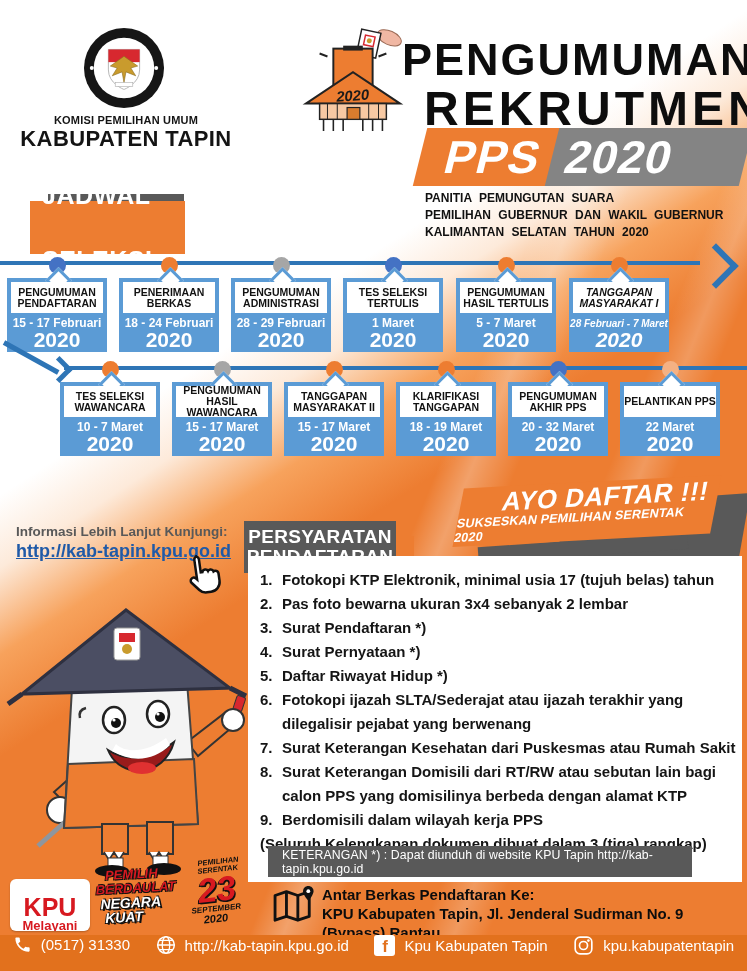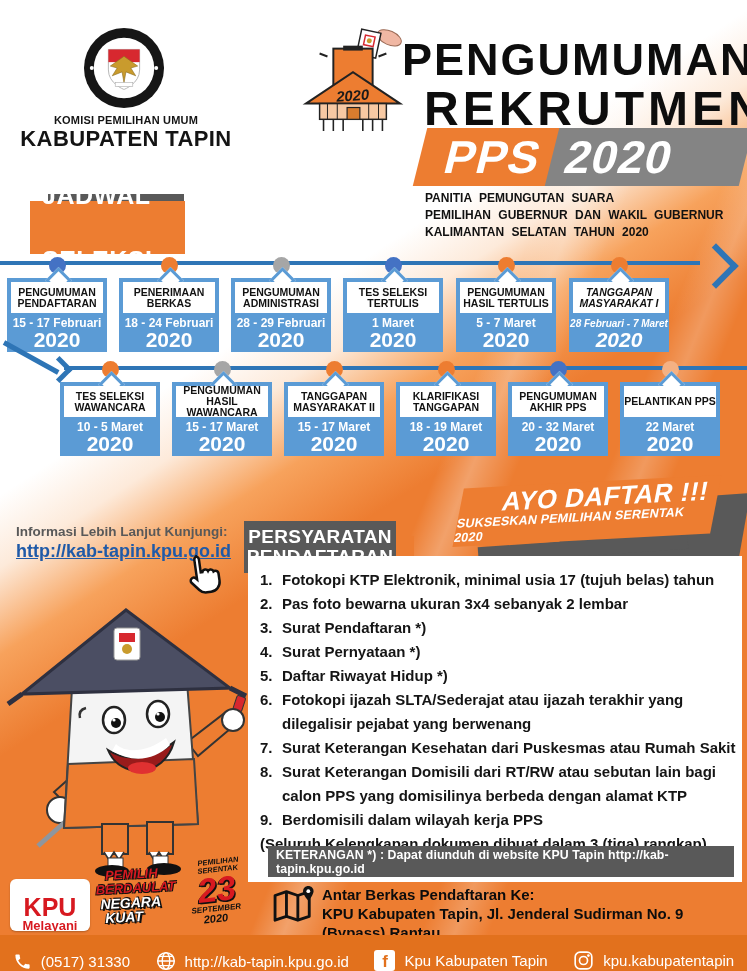--- a/index.html
+++ b/index.html
@@ -60,40 +60,40 @@
   
   .psy-back{left:262px;top:536px;width:152px;height:48px;background:#ED7D31;}
   .psy-front{left:244px;top:521px;width:152px;height:52px;background:#595959;color:#fff;
     display:flex;flex-direction:column;align-items:center;justify-content:center;}
   .psy-front span{font-size:19px;font-weight:800;line-height:20px;letter-spacing:.3px;}
   .req-panel{left:248px;top:556px;width:494px;height:326px;background:#fff;}
   .req-list{position:absolute;left:12px;top:12px;right:6px;color:#151515;font-weight:bold;font-size:15px;line-height:24px;}
   .req-item{display:flex;}
   .req-num{width:22px;flex:0 0 22px;}
   .req-note{font-weight:bold;}
-  .ket-bar{left:268px;top:846px;width:466px;height:31px;background:#595959;color:#fff;
-    display:flex;align-items:center;padding-left:8px;box-sizing:border-box;font-size:12.3px;font-weight:bold;letter-spacing:.1px;}
+  .ket-bar{left:268px;top:846px;width:424px;height:31px;background:#595959;color:#fff;
+    display:flex;align-items:center;padding-left:14px;box-sizing:border-box;font-size:12.3px;font-weight:normal;letter-spacing:.1px;}
   
   .deliver-text{left:322px;top:885px;color:#0c0c0c;font-weight:800;font-size:15px;line-height:19px;}
   
   .kpu-melayani{left:10px;top:879px;width:80px;height:52px;background:#fff;border-radius:6px;text-align:center;
     box-shadow:0 1px 2px rgba(0,0,0,.25);overflow:hidden;}
   .kpu-melayani .t{color:#D71920;font-size:25px;font-weight:800;line-height:24px;margin-top:16px;}
   .kpu-melayani .b{color:#D71920;font-size:13px;font-weight:800;line-height:14px;}
   .kpu-melayani .strip{margin-top:3px;height:7px;background:#D71920;}
   .pemilih{left:96px;top:867px;width:92px;transform:rotate(-3deg);font-style:italic;font-weight:800;line-height:14px;}
   .pemilih .r{color:#D71920;font-size:13px;text-shadow:1px 1px 0 #111,-1px 1px 0 #111,1px -1px 0 #111;}
   .pemilih .w{color:#fff;font-size:14px;text-shadow:1px 1px 0 #111,-1px 1px 0 #111,1px -1px 0 #111,2px 2px 0 #111;}
   .serentak{left:180px;top:858px;width:74px;transform:rotate(-6deg) skewX(-8deg);text-align:center;font-weight:800;}
   .serentak .s{font-size:7.5px;line-height:8px;color:#111;}
   .serentak .n{font-size:34px;line-height:30px;color:#D71920;text-shadow:1.5px 1.5px 0 #111,-1px 1px 0 #111;}
   .serentak .m{font-size:8px;line-height:9px;color:#111;}
   .serentak .y{font-size:11px;line-height:11px;color:#111;}
   
-  .footer{left:0;top:935px;width:747px;height:36px;background:#E2711D;display:flex;align-items:flex-end;
+  .footer{left:0;top:935px;width:747px;height:36px;background:#E2711D;display:flex;align-items:flex-start;
     justify-content:space-around;color:#fff;font-size:15px;}
   .f-item{display:flex;align-items:center;gap:9px;}
   .fb-badge{width:21px;height:21px;background:#fff;border-radius:3px;color:#E2711D;font-weight:800;
     display:flex;align-items:flex-end;justify-content:center;font-size:17px;line-height:19px;}
 </style>
 </head>
 <body>
 
 <div id="poster">
 
@@ -199,21 +199,21 @@
   </div>
 
   <div class="abs diag" style="left:4px;top:340px;"></div>
   <div class="abs chev small" style="left:50px;top:360px;"></div>
   <div class="abs tl-line" style="left:64px;top:366px;width:683px;"></div>
   <div class="abs row2" style="left:0;top:382px;width:747px;height:74px;">
     <div class="tl-box">
       <div class="tl-dot" style="background: rgb(237, 125, 49);"></div>
       <div class="tl-notch"></div>
       <div class="tl-label">TES SELEKSI WAWANCARA</div>
-      <div class="tl-date">10 - 5 Maret</div>
+      <div class="tl-date">10 - 7 Maret</div>
       <div class="tl-year">2020</div>
     </div>
     <div class="tl-box">
       <div class="tl-dot" style="background: rgb(166, 166, 166);"></div>
       <div class="tl-notch"></div>
       <div class="tl-label">PENGUMUMAN HASIL WAWANCARA</div>
       <div class="tl-date">15 - 17 Maret</div>
       <div class="tl-year">2020</div>
     </div>
     <div class="tl-box">

